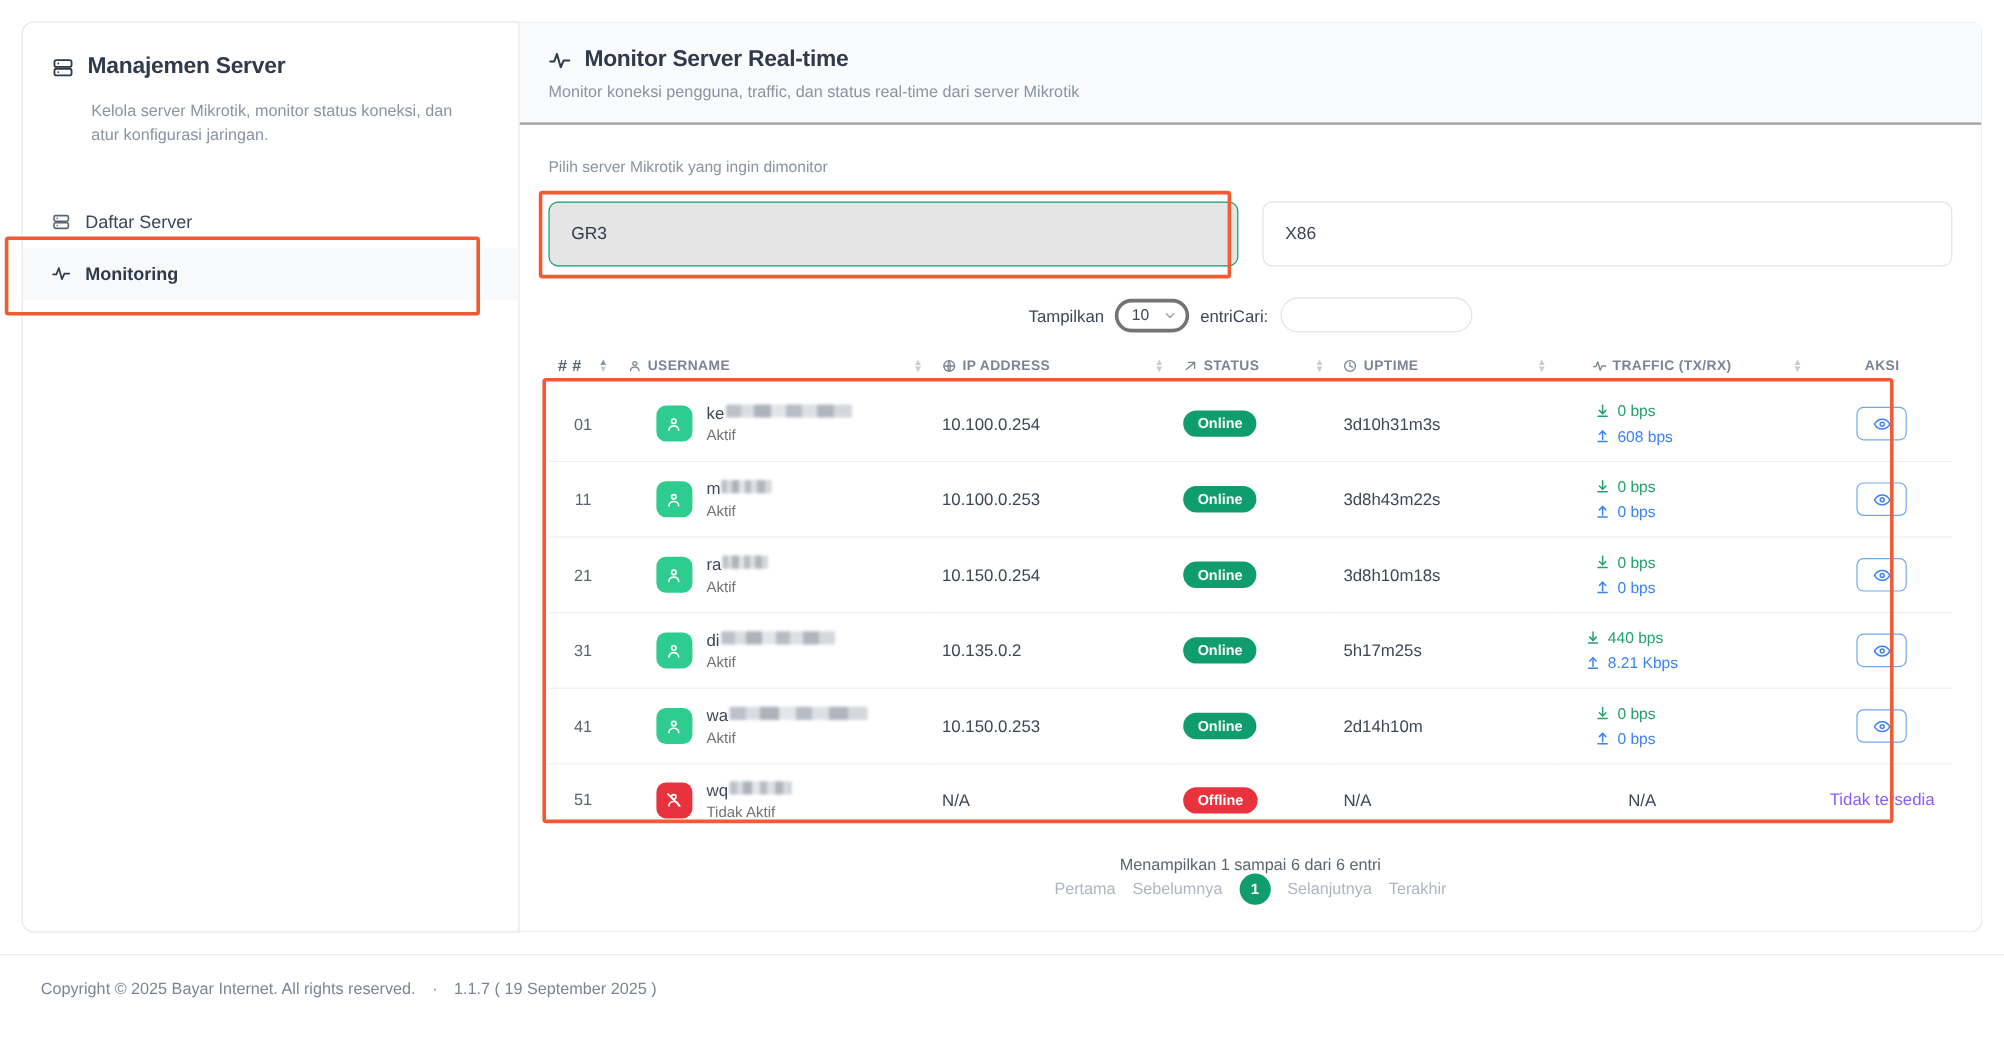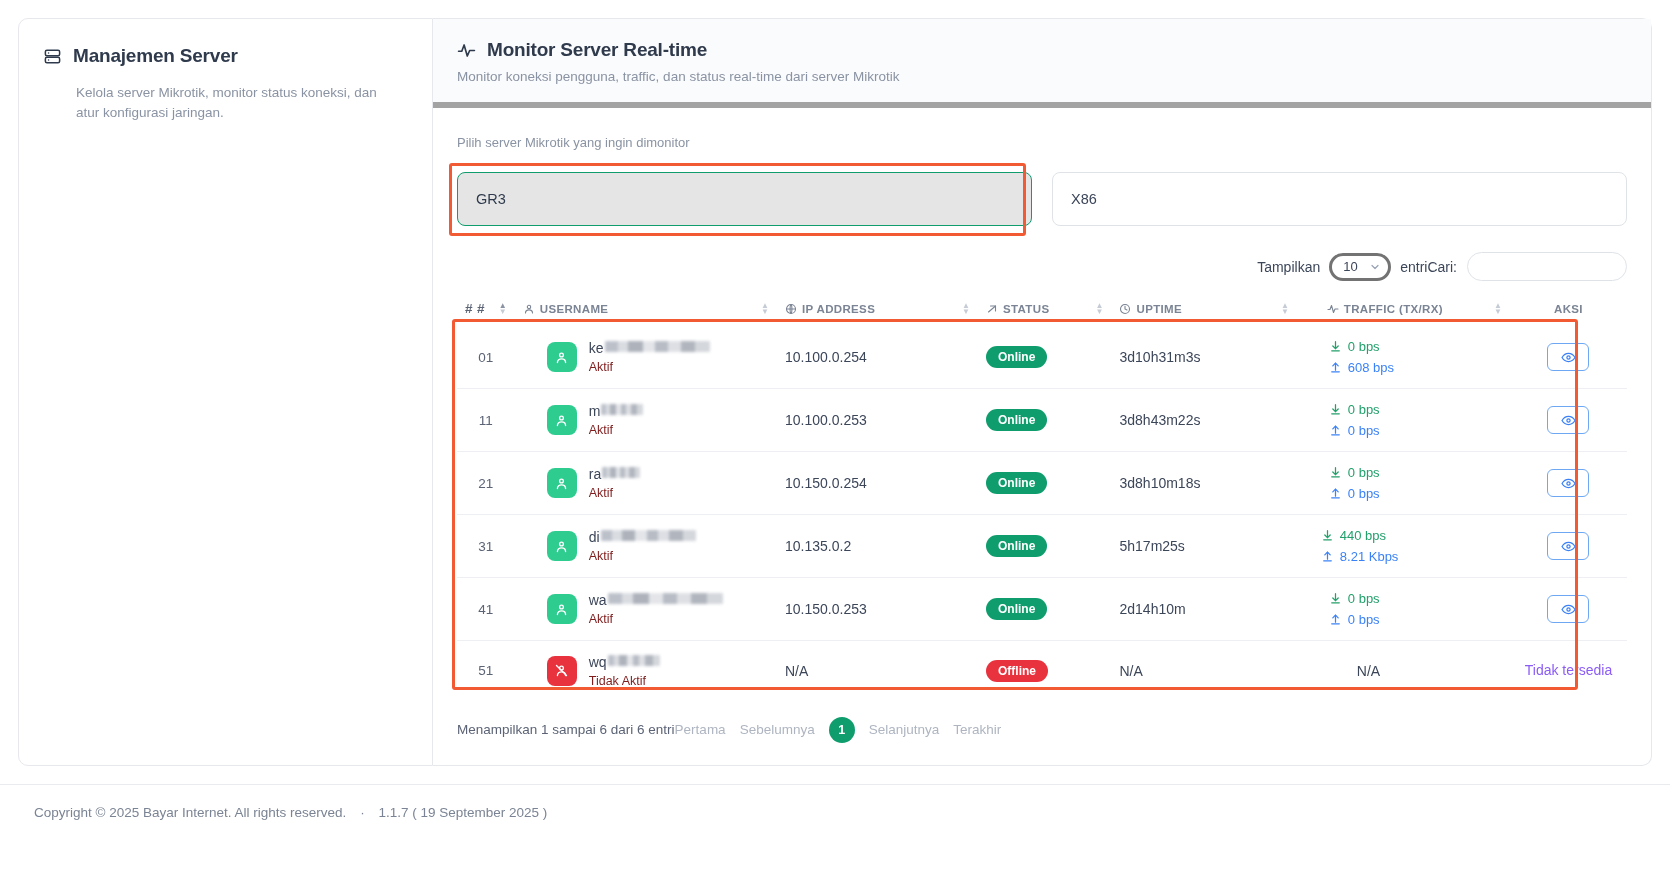--- a/index.html
+++ b/index.html
@@ -37,41 +37,41 @@
   .hl-box { position: absolute; border: 3px solid #f15a33; border-radius: 3px; pointer-events: none; }
   .hl-nav { left: -15px; top: -10px; width: 396px; height: 66px; }
 
   
   .main {
     flex: 1; background: #ffffff;
     border: 1px solid #e6e8ec; border-left: none;
     border-radius: 0 10px 10px 0;
     min-height: 745px;
   }
-  .main-head { background: #fafbfc; border-bottom: 6px solid #a3a3a3; padding: 20px 24px 18px 24px; }
+  .main-head { background: #fafbfc; border-bottom: 2px solid #a3a3a3; padding: 20px 24px 18px 24px; }
   .main-title { display: flex; align-items: center; gap: 11px; font-size: 19px; font-weight: 700; color: #2f3a4c; letter-spacing: -0.2px; }
   .main-sub { margin-top: 8px; font-size: 13.5px; color: #8a93a3; }
 
   .section { padding: 20px 24px 0 24px; }
   .sec-title { display: flex; align-items: center; gap: 10px; font-size: 15.5px; font-weight: 700; color: #2f3a4c; }
   .sec-sub { margin-top: 7px; font-size: 13px; color: #8a93a3; }
 
   
   .server-row { display: flex; gap: 20px; margin-top: 22px; position: relative; }
   .server-card {
     flex: 1; height: 54px; border-radius: 8px;
     border: 1px solid #dfe3e8; background: #fff;
     display: flex; align-items: center; padding: 0 18px;
     font-size: 14.5px; color: #3c4659; cursor: pointer;
   }
   .server-card.selected { border: 1.5px solid #0f9d6e; background: #e5e5e5; color: #2f3a4c; }
   .hl-server { left: -8px; top: -9px; width: 577px; height: 73px; }
 
   
-  .tbl-toolbar { display: flex; align-items: center; justify-content: flex-end; margin-top: 26px; }
+  .tbl-toolbar { display: flex; align-items: center; justify-content: center; margin-top: 26px; }
   .show-entries { display: flex; align-items: center; gap: 9px; font-size: 14px; color: #3c4659; }
   .len-select {
     appearance: none; -webkit-appearance: none;
     border: 3px solid #737373; border-radius: 18px;
     height: 28px; padding: 0 30px 0 11px; font-size: 13px;
     color: #3c4659; background: #fff; font-family: inherit; cursor: pointer;
   }
   .sel-wrap { position: relative; display: inline-flex; }
   .sel-wrap .chev { position: absolute; right: 10px; top: 50%; transform: translateY(-50%); pointer-events: none; color: #98a2b3; }
   .search-wrap { display: flex; align-items: center; gap: 10px; font-size: 14px; color: #3c4659; }
@@ -101,40 +101,40 @@
   .c-aksi { width: 120px; text-align: center; }
 
   .user-cell { display: flex; align-items: center; gap: 12px; margin-left: 24px; }
   .avatar { width: 30px; height: 30px; border-radius: 8px; display: flex; align-items: center; justify-content: center; flex: 0 0 auto; }
   .avatar.on { background: #2ecc8f; }
   .avatar.off { background: #e8333f; }
   .uname { font-size: 14px; color: #3c4659; line-height: 1.25; display: flex; align-items: baseline; }
   .blur { display: inline-block; height: 11px; margin-left: 1px; border-radius: 1px;
     background: linear-gradient(90deg,#b9bec7 0 12%, #d8dbe0 12% 22%, #a9aeb8 22% 36%, #e2e4e8 36% 48%, #b4b9c2 48% 60%, #dcdee3 60% 72%, #adb2bb 72% 86%, #d2d5da 86% 100%);
     filter: blur(1.4px); opacity: .95; transform: translateY(-1px); }
-  .ustate { font-size: 12.5px; color: #7f1d1d; margin-top: 3px; }
+  .ustate { font-size: 12.5px; color: #737373; margin-top: 3px; }
 
   .badge { display: inline-block; padding: 4px 12px; border-radius: 11px; font-size: 12px; font-weight: 700; color: #fff; }
   .badge.online { background: #0f9d6e; }
   .badge.offline { background: #e8333f; }
 
   .traffic { display: flex; flex-direction: column; gap: 6px; align-items: flex-start; padding-left: 24px; }
   .tline { display: flex; align-items: center; gap: 6px; font-size: 13px; }
   .tline.dn { color: #22a06b; }
   .tline.up { color: #3b82f6; }
   .na { color: #3c4659; font-size: 14px; }
 
   .eye-btn { width: 42px; height: 28px; border: 1px solid #6ea8f5; border-radius: 6px; background: #fff;
     display: inline-flex; align-items: center; justify-content: center; cursor: pointer; }
   .unavail { font-size: 14px; color: #8b5cf6; line-height: 1.35; }
 
   .hl-table { left: -5px; top: 24px; width: 1126px; height: 371px; }
 
   
-  .pagebar { display: flex; align-items: center; padding: 16px 0 22px 0; }
+  .pagebar { display: flex; align-items: center; justify-content: space-between; padding: 16px 0 22px 0; flex-direction: column; }
   .pinfo { font-size: 13.5px; color: #5b6375; }
   .pager { display: flex; align-items: center; gap: 14px; font-size: 13.5px; color: #aeb5c0; }
   .pager .pg { cursor: pointer; }
   .pg-cur { width: 26px; height: 26px; border-radius: 50%; background: #0f9d6e; color: #fff; display: flex; align-items: center; justify-content: center; font-size: 12.5px; font-weight: 600; }
 
   
   .footer { margin-top: 18px; border-top: 1px solid #e9ebef; padding: 20px 34px; font-size: 13.5px; color: #7b8494; }
   .footer .dot { margin: 0 10px; }
   svg { display: block; }
 </style>
@@ -154,20 +154,45 @@
               <rect x="3" y="13" width="18" height="7" rx="2"></rect>
               <line x1="7" y1="7.5" x2="7.01" y2="7.5"></line>
               <line x1="7" y1="16.5" x2="7.01" y2="16.5"></line>
             </svg>
           </span>
           <span>Manajemen Server</span>
         </div>
         <div class="side-desc">Kelola server Mikrotik, monitor status koneksi, dan atur konfigurasi jaringan.</div>
       </div>
 
+      <nav class="side-nav">
+        <div class="nav-item">
+          <span>
+            <svg width="16" height="16" viewBox="0 0 24 24" fill="none" stroke="#5b6375" stroke-width="2" stroke-linecap="round">
+              <rect x="3" y="4" width="18" height="7" rx="2"></rect>
+              <rect x="3" y="13" width="18" height="7" rx="2"></rect>
+              <line x1="7" y1="7.5" x2="7.01" y2="7.5"></line>
+              <line x1="7" y1="16.5" x2="7.01" y2="16.5"></line>
+            </svg>
+          </span>
+          <span>Daftar Server</span>
+        </div>
+
+        <div class="nav-wrap">
+          <div class="nav-item active">
+            <span>
+              <svg width="16" height="16" viewBox="0 0 24 24" fill="none" stroke="#2f3a4c" stroke-width="2.1" stroke-linecap="round" stroke-linejoin="round">
+                <polyline points="2,13 6,13 9,5 13,19 16,12 22,12"></polyline>
+              </svg>
+            </span>
+            <span>Monitoring</span>
+          </div>
+          <div class="hl-box hl-nav"></div>
+        </div>
+      </nav>
     </aside>
 
     <section class="main">
       <div class="main-head">
         <div class="main-title">
           <span>
             <svg width="19" height="19" viewBox="0 0 24 24" fill="none" stroke="#2f3a4c" stroke-width="2.1" stroke-linecap="round" stroke-linejoin="round">
               <polyline points="2,13 6,13 9,5 13,19 16,12 22,12"></polyline>
             </svg>
           </span>

